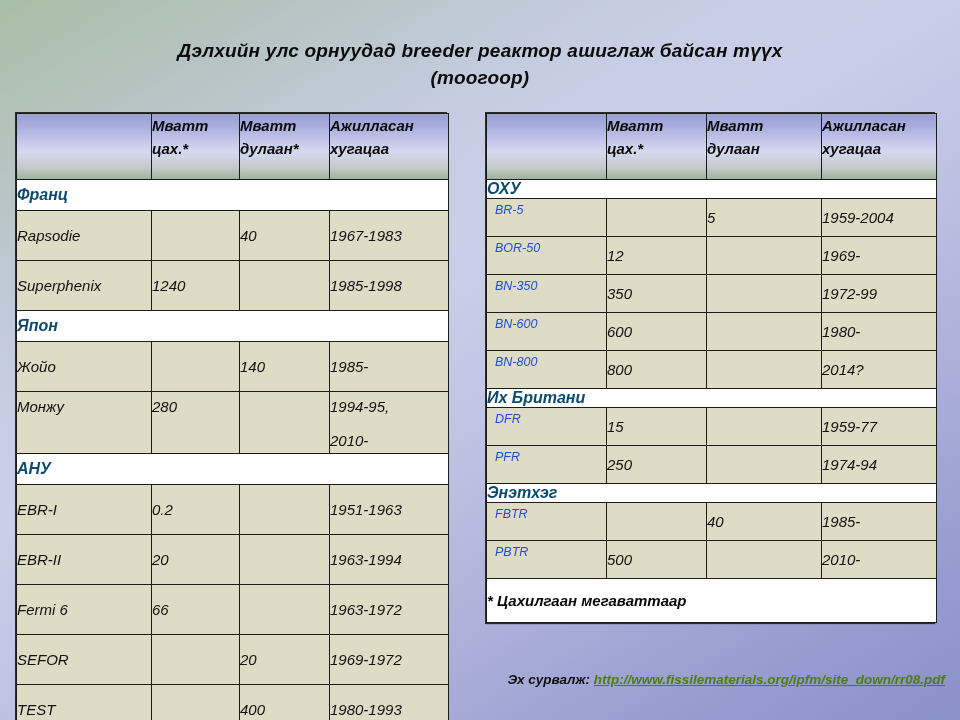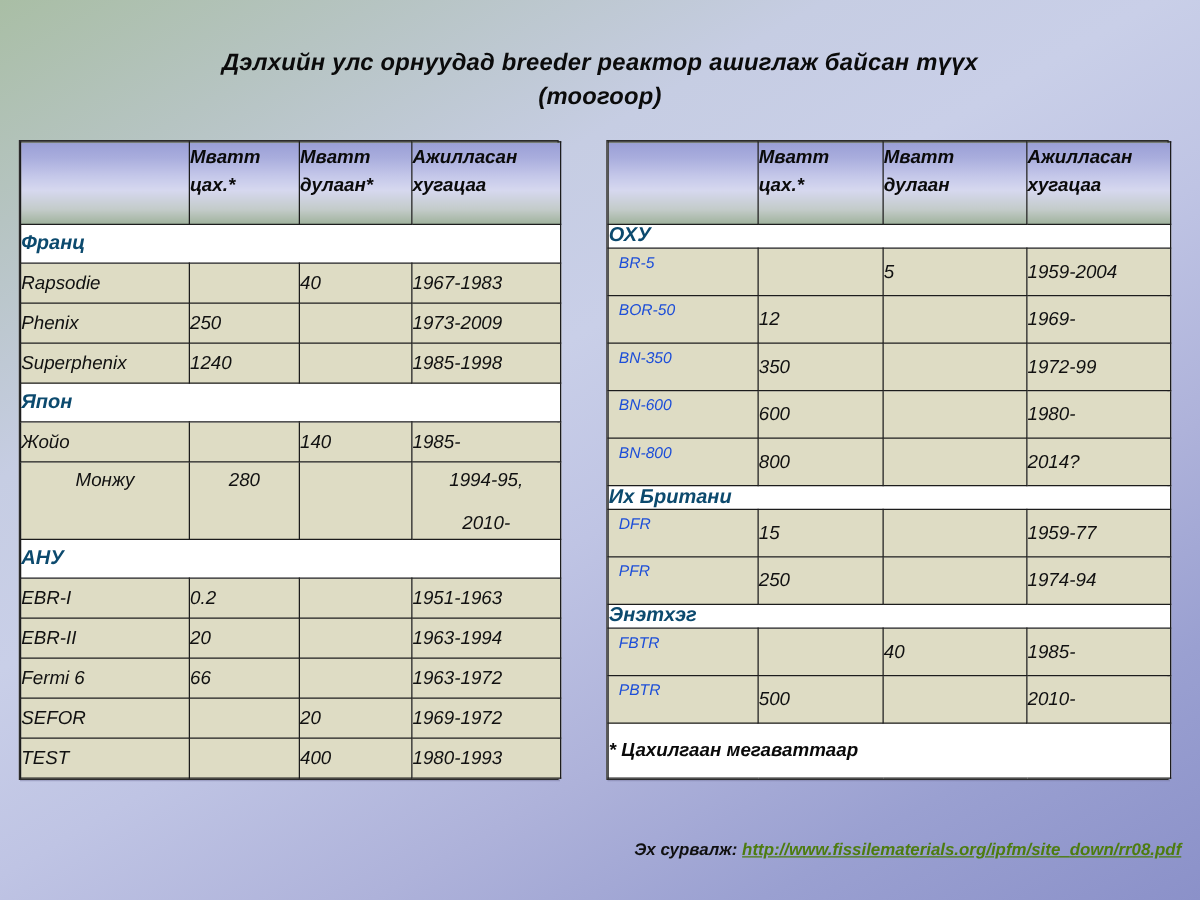--- a/index.html
+++ b/index.html
@@ -78,22 +78,22 @@
     vertical-align:middle;
     white-space:nowrap;
   }
 
   
   #tblLeft { left:15px; top:112px; width:432px; }
   #tblLeft col.n { width:135px; }
   #tblLeft col.a { width:88px; }
   #tblLeft col.b { width:90px; }
   #tblLeft col.d { width:119px; }
-  #tblLeft td.c { height:32px; }
-  #tblLeft td.c.tall { height:62px; vertical-align:top; padding-top:6px;text-align:center; }
+  #tblLeft td.c { height:50px; }
+  #tblLeft td.c.tall { height:62px; vertical-align:top; padding-top:6px; }
   #tblLeft td.country { height:31px; }
   #tblLeft th.hd { height:66px; }
 
   
   #tblRight { left:485px; top:112px; width:450px; }
   #tblRight col.n { width:120px; }
   #tblRight col.a { width:100px; }
   #tblRight col.b { width:115px; }
   #tblRight col.d { width:115px; }
   #tblRight td.c { height:38px; }
@@ -156,26 +156,20 @@
       <tr>
         <td class="country" colspan="4">Франц</td>
       </tr>
       <tr>
         <td class="c">Rapsodie</td>
         <td class="c"></td>
         <td class="c">40</td>
         <td class="c">1967-1983</td>
       </tr>
       <tr>
-        <td class="c">Phenix</td>
-        <td class="c">250</td>
-        <td class="c"></td>
-        <td class="c">1973-2009</td>
-      </tr>
-      <tr>
         <td class="c">Superphenix</td>
         <td class="c">1240</td>
         <td class="c"></td>
         <td class="c">1985-1998</td>
       </tr>
 
       <tr>
         <td class="country" colspan="4">Япон</td>
       </tr>
       <tr>

